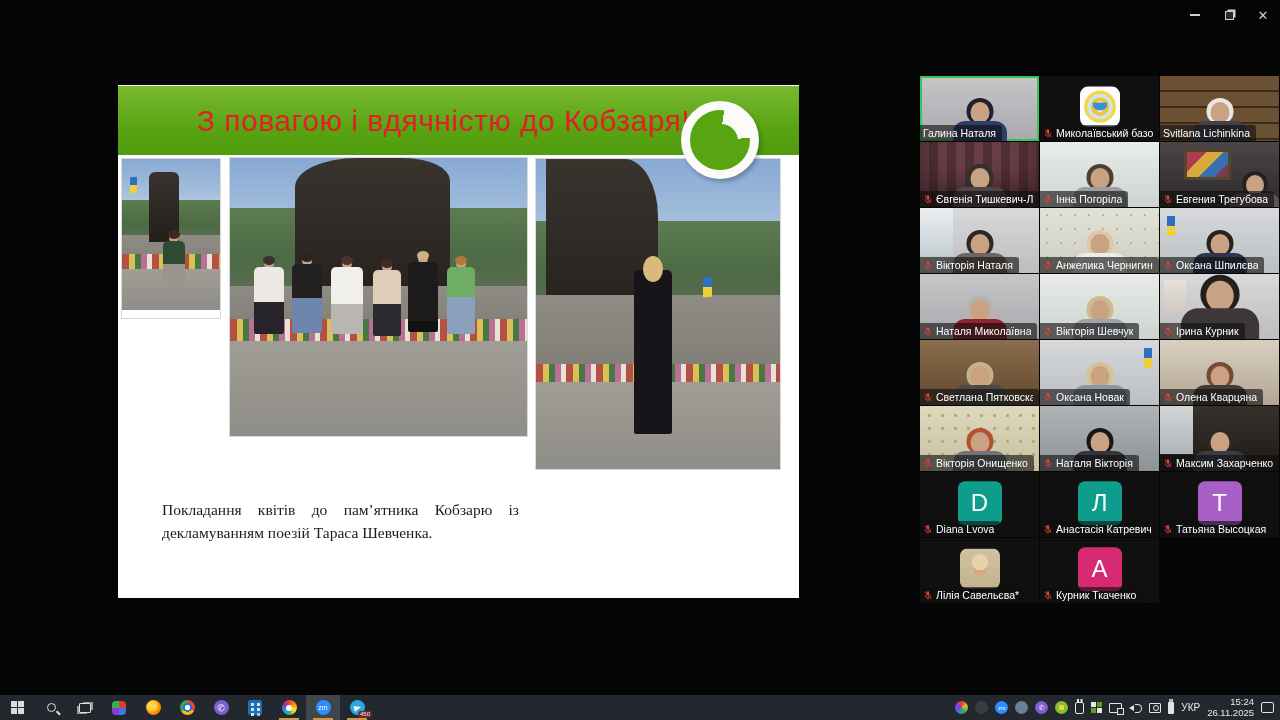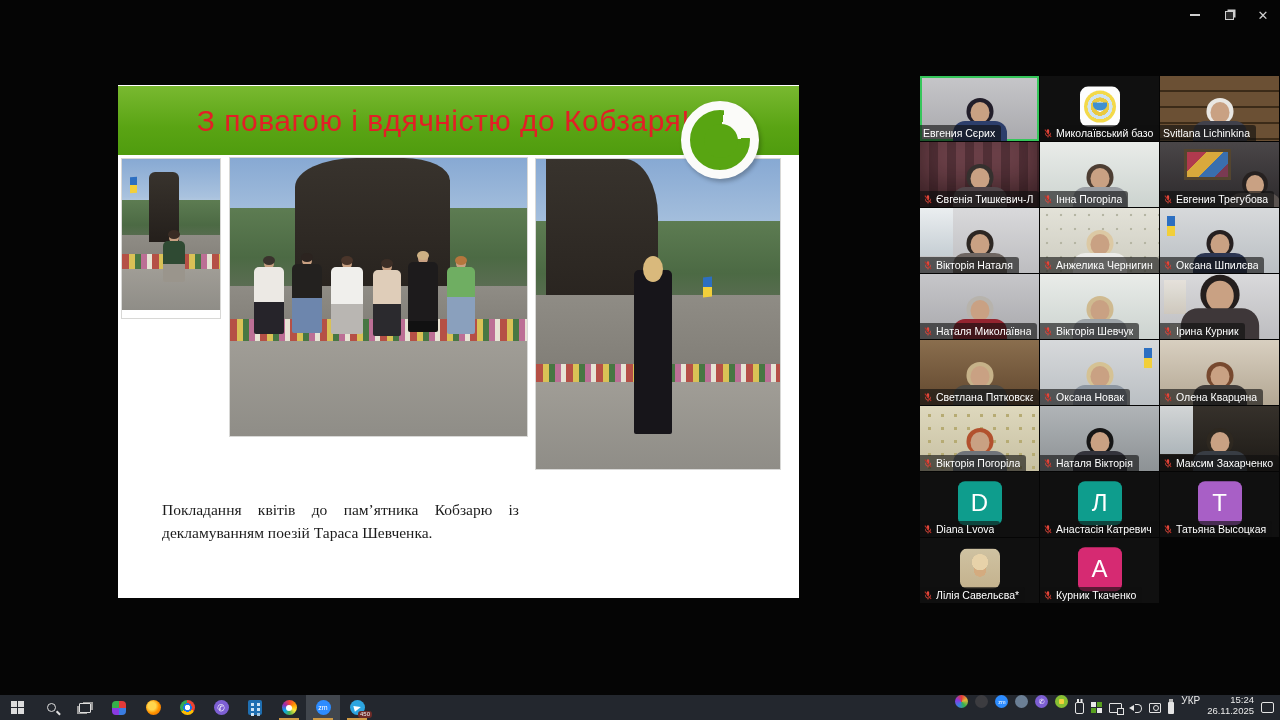--- a/index.html
+++ b/index.html
@@ -141,21 +141,21 @@
   .ic-viber { background:#7d5fd3; color:#fff; font-size:9px; display:flex; align-items:center; justify-content:center; }
   .ic-calc { width:14px; height:15px; border-radius:2px; background:#1f6fb2; position:relative; }
   .ic-calc::before { content:""; position:absolute; left:2.5px; top:2.5px; width:3px; height:3px; background:#cfe4f5; box-shadow:6px 0 #cfe4f5,0 5px #cfe4f5,6px 5px #cfe4f5,0 10px #cfe4f5,6px 10px #9fc6e4; }
   .ic-photos { background:conic-gradient(#f44336,#ff9800,#ffe83a,#4caf50,#03a9f4,#9c27b0,#f44336); position:relative; }
   .ic-photos::after { content:""; position:absolute; left:4.5px; top:4.5px; width:6px; height:6px; border-radius:50%; background:#fff; }
   .ic-zoom { background:#2d8cff; color:#fff; font-size:7px; display:flex; align-items:center; justify-content:center; }
   .ic-telegram { background:#2ca5e0; position:relative; }
   .ic-telegram::before { content:""; position:absolute; left:4px; top:5px; width:0; height:0;
         border-left:7px solid #fff; border-top:3px solid transparent; border-bottom:3px solid transparent; transform:rotate(-15deg); }
 
-  #tb-right { margin-left:auto; display:flex; gap:7px; padding-right:6px; }
+  #tb-right { margin-left:auto; display:flex; align-items:center; gap:7px; padding-right:6px; }
   .mini { width:13px; height:13px; border-radius:50%; flex:0 0 auto; cursor:pointer; }
   .mini-colorful { background:conic-gradient(#e23a3a,#e2b73a,#35b24a,#3a7de2,#8a3ae2,#e23a3a); }
   .mini-dark { background:#3c3c40; }
   .mini-zm { background:#2d8cff; color:#fff; font-size:5.5px; display:flex; align-items:center; justify-content:center; }
   .mini-gray { background:#6b7f95; }
   .mini-viber { background:#7d5fd3; color:#fff; font-size:7px; display:flex; align-items:center; justify-content:center; }
   .mini-privat { background:#86bf34; position:relative; }
   .mini-privat::after { content:""; position:absolute; left:4px; top:4px; width:5px; height:5px; background:#f2d13a; border-radius:1px; }
   .sys { color:#e4e4e4; display:flex; align-items:center; justify-content:center; flex:0 0 auto; cursor:pointer; }
   .ic-plug { width:9px; height:12px; border:1.4px solid #e4e4e4; border-radius:2px; position:relative; }
@@ -278,21 +278,21 @@
   </div>
 
   <div id="participants">
       <div class="tile scene-light active">
         <div class="person">
           <div class="hair" style="background:#221e2a"></div>
           <div class="head"></div>
           <div class="body" style="background:#2c3e6b"></div>
         </div>
         <div class="nameplate">
-          <span>Евгения Сєрих</span>
+          <span>Галина Наталя</span>
         </div>
       </div>
       <div class="tile scene-black">
         <div class="avatar-logo">
           <div class="emblem"></div>
         </div>
         <div class="nameplate">
           <span class="mic">
             <svg width="10" height="11" viewBox="0 0 12 12">
               <rect x="4.6" y="1" width="2.8" height="5.4" rx="1.4" fill="#e04a3f"></rect>
@@ -543,21 +543,21 @@
         </div>
         <div class="nameplate">
           <span class="mic">
             <svg width="10" height="11" viewBox="0 0 12 12">
               <rect x="4.6" y="1" width="2.8" height="5.4" rx="1.4" fill="#e04a3f"></rect>
               <path d="M3 5.2v.9a3 3 0 0 0 6 0v-.9" fill="none" stroke="#e04a3f" stroke-width="1"></path>
               <line x1="6" y1="9.2" x2="6" y2="10.8" stroke="#e04a3f" stroke-width="1"></line>
               <line x1="2.2" y1="1.4" x2="9.8" y2="10.2" stroke="#c12f24" stroke-width="1.3"></line>
             </svg>
           </span>
-          <span>Вікторія Погоріла</span>
+          <span>Вікторія Онищенко</span>
         </div>
       </div>
       <div class="tile scene-office-gray">
         <div class="person">
           <div class="hair" style="background:#161616"></div>
           <div class="head"></div>
           <div class="body" style="background:#33333b"></div>
         </div>
         <div class="nameplate">
           <span class="mic">

